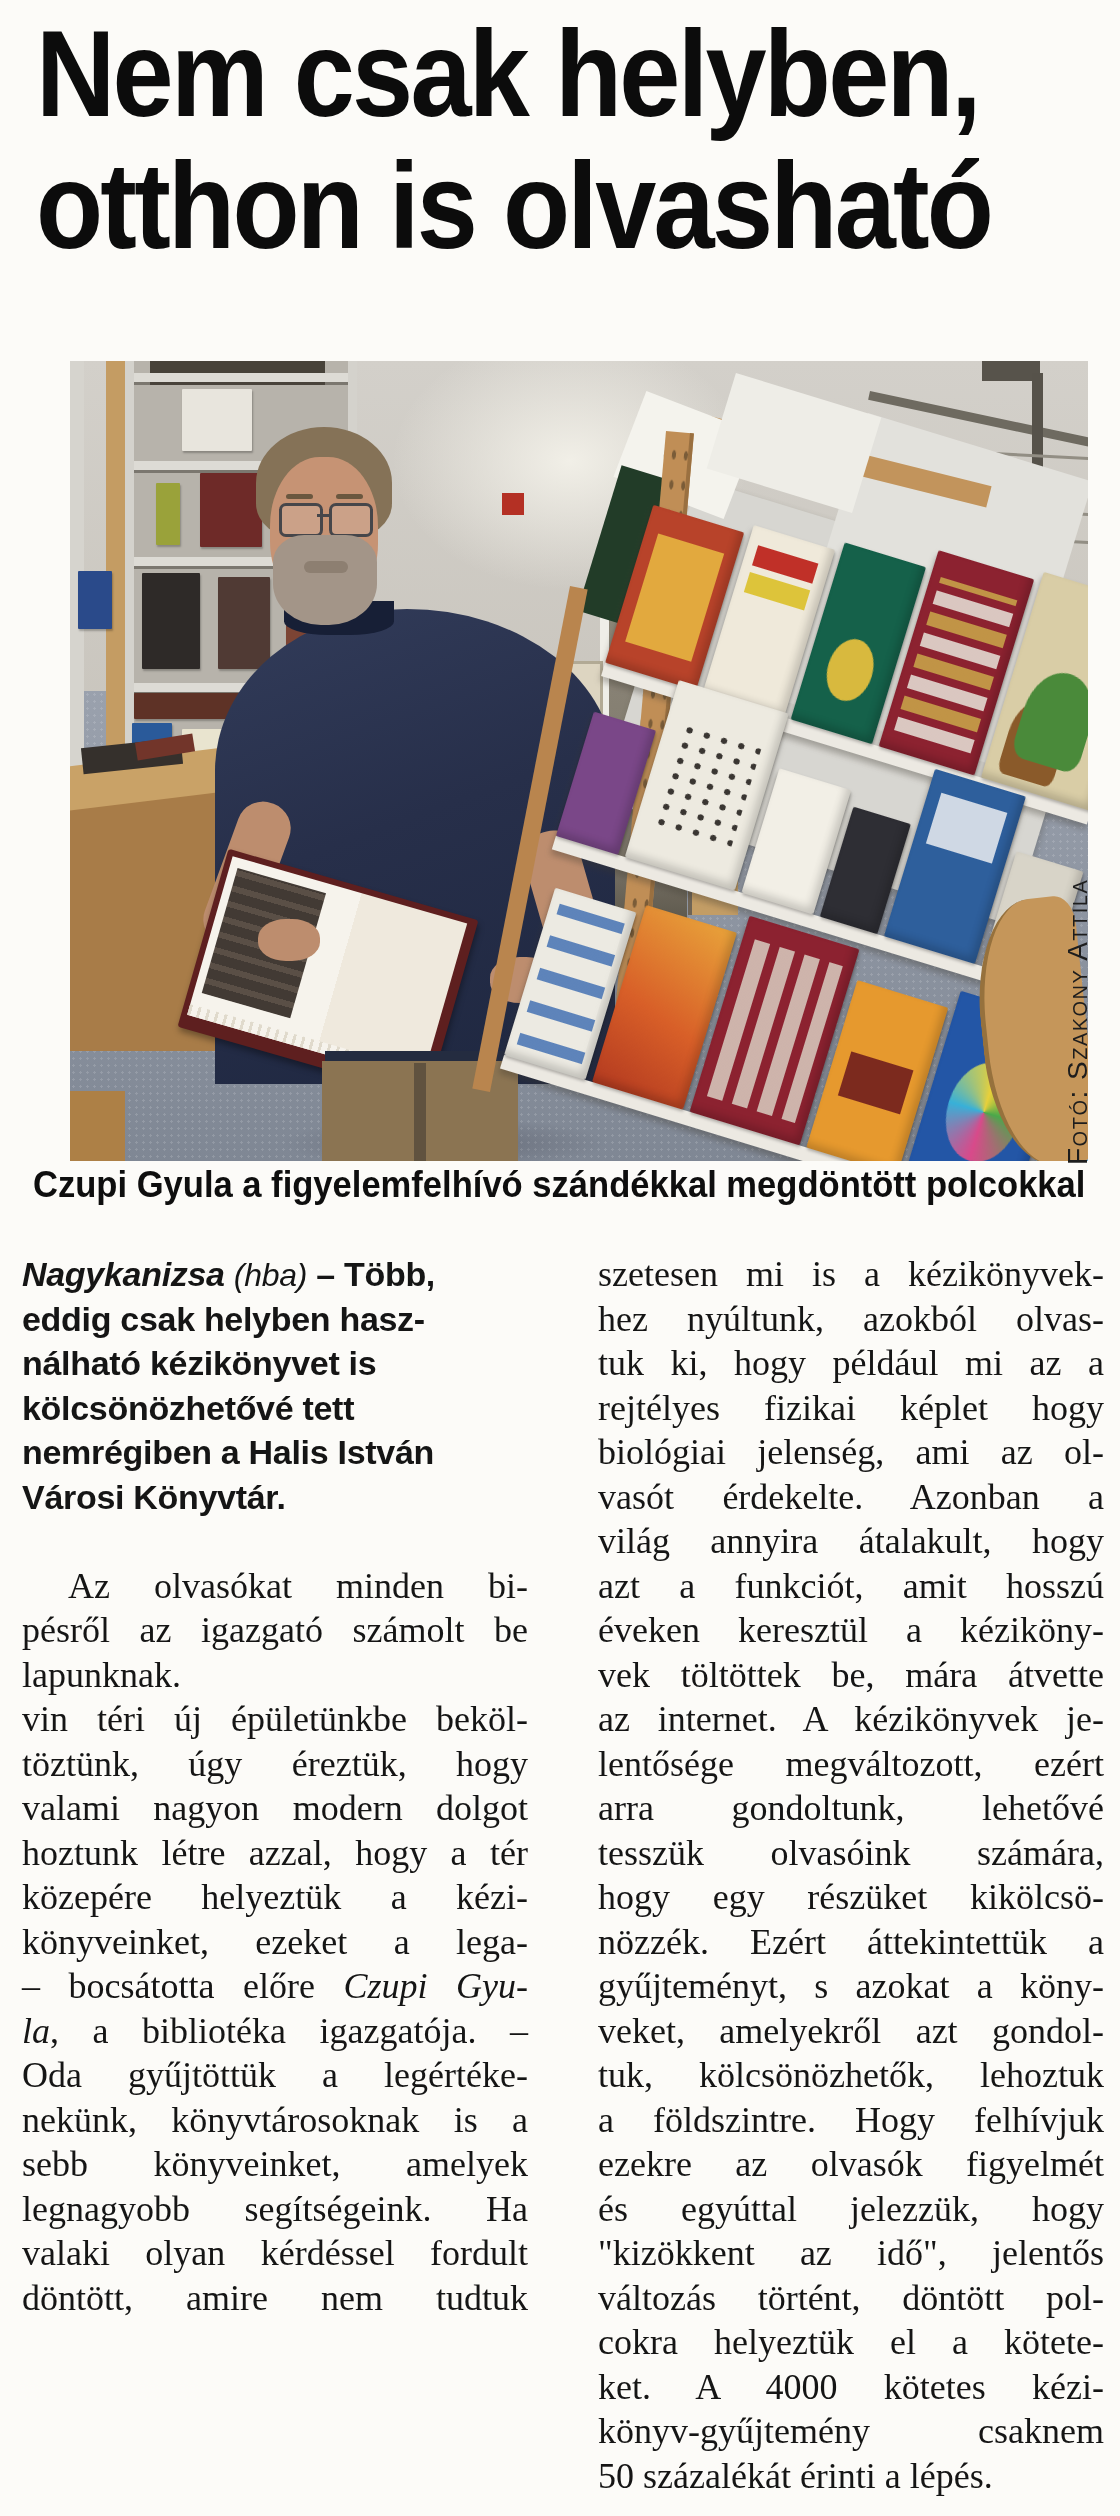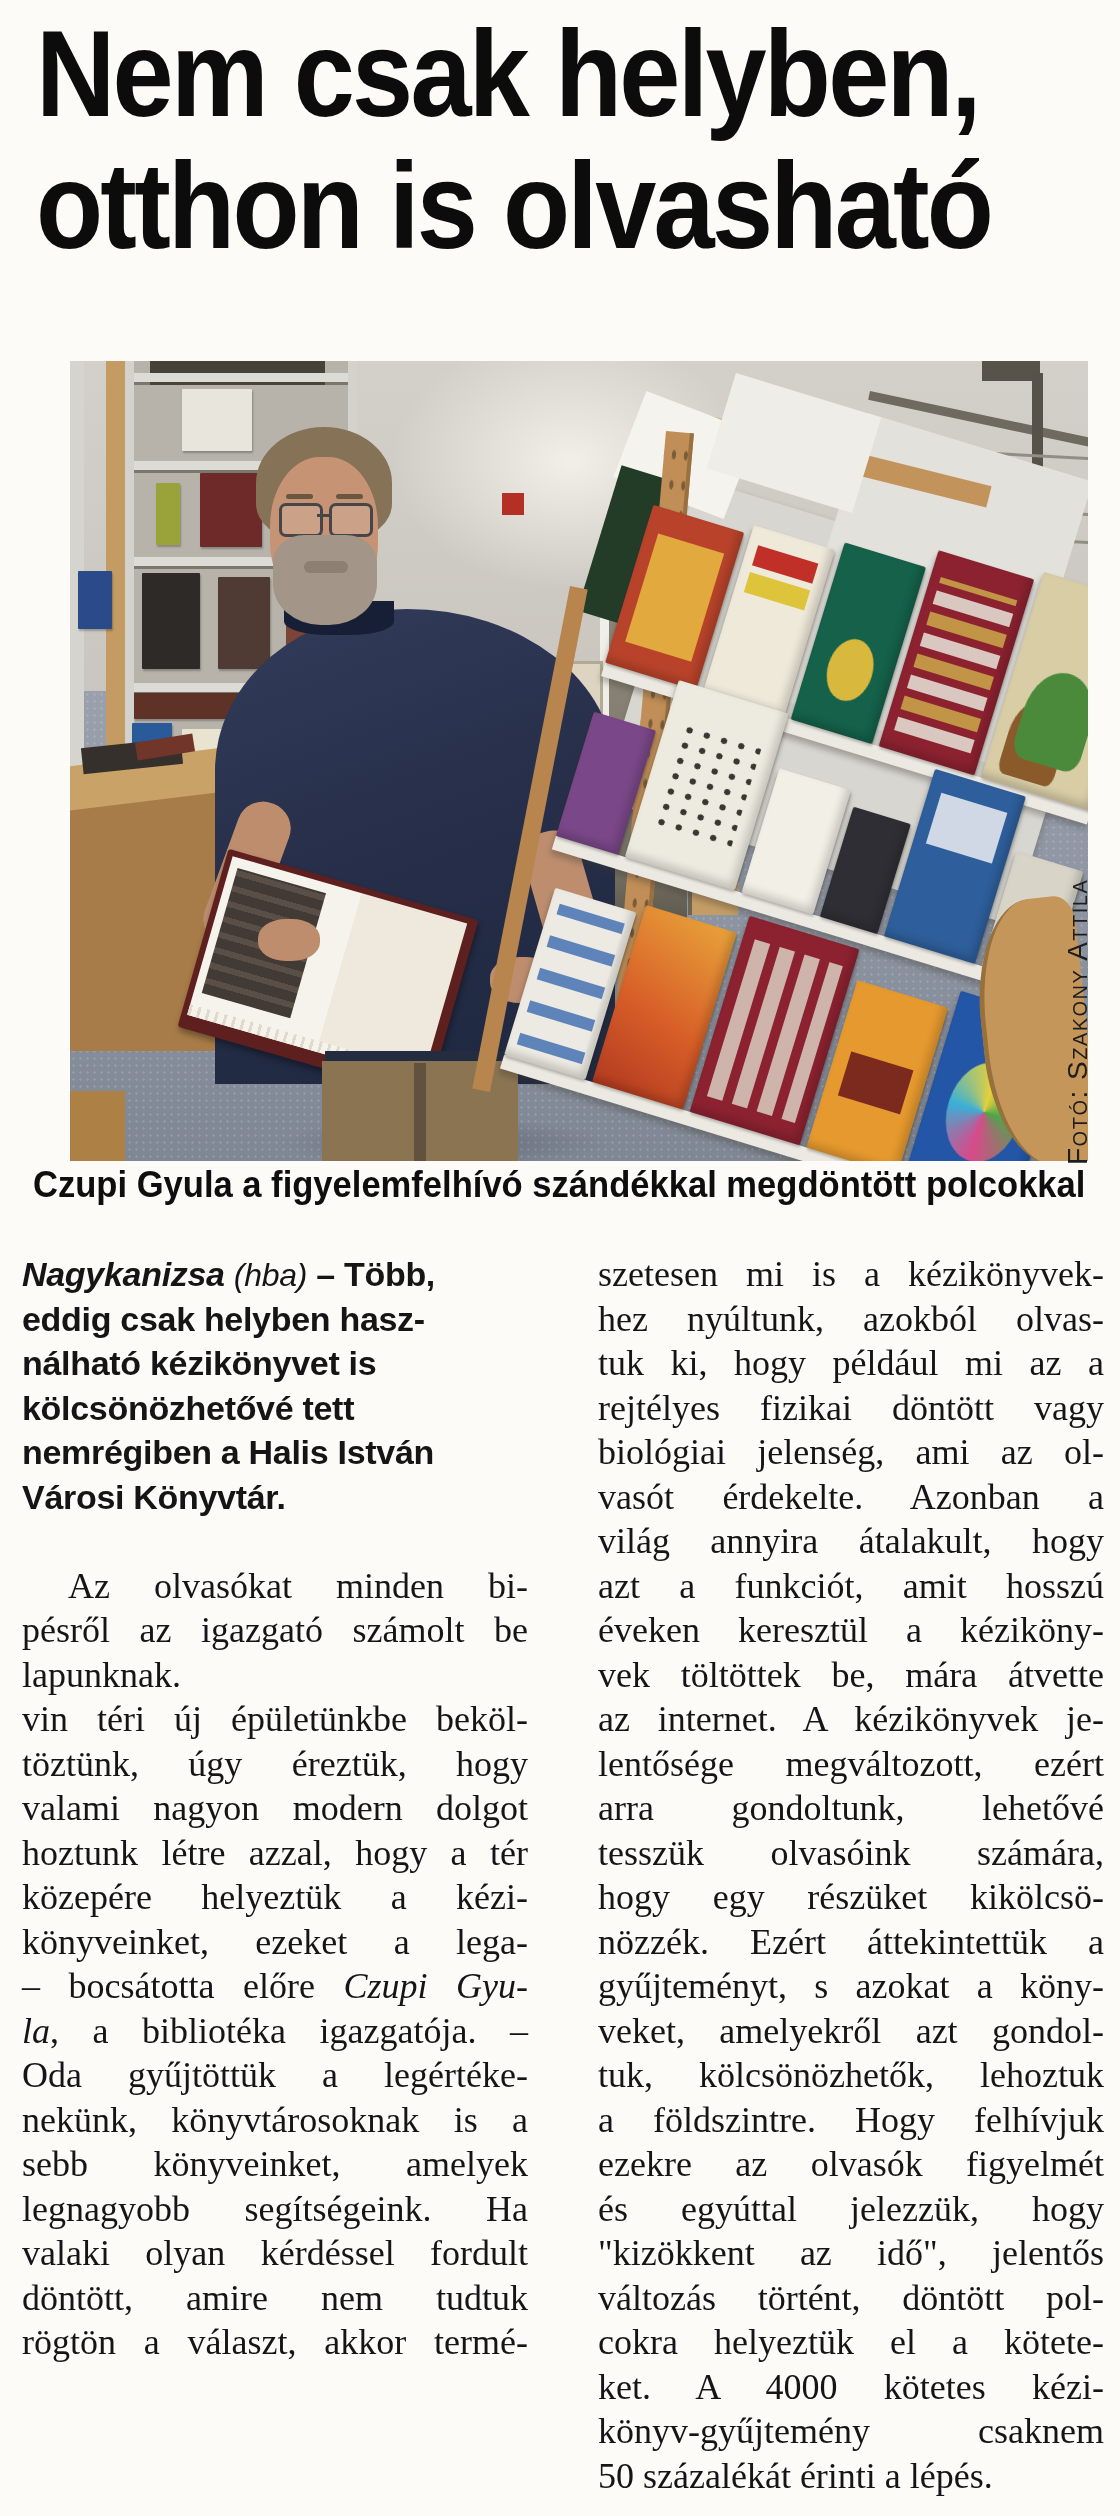--- a/index.html
+++ b/index.html
@@ -267,27 +267,26 @@
       <div class="line j">közepére helyeztük a kézi-</div>
       <div class="line j">könyveinket, ezeket a lega-</div>
       <div class="line j"><span>– bocsátotta előre </span><span class="seg-si">Czupi Gyu-</span></div>
       <div class="line j"><span class="seg-si">la</span><span>, a bibliotéka igazgatója. –</span></div>
       <div class="line j">Oda gyűjtöttük a legértéke-</div>
       <div class="line j">nekünk, könyvtárosoknak is a</div>
       <div class="line j">sebb könyveinket, amelyek</div>
       <div class="line j">legnagyobb segítségeink. Ha</div>
       <div class="line j">valaki olyan kérdéssel fordult</div>
       <div class="line j">döntött, amire nem tudtuk</div>
-      <div class="line j">rögtön a választ, akkor termé-</div>
     </div>
   <div class="col col-right">
       <div class="line j">szetesen mi is a kézikönyvek-</div>
       <div class="line j">hez nyúltunk, azokból olvas-</div>
       <div class="line j">tuk ki, hogy például mi az a</div>
-      <div class="line j">rejtélyes fizikai döntött vagy</div>
+      <div class="line j">rejtélyes fizikai képlet hogy</div>
       <div class="line j">biológiai jelenség, ami az ol-</div>
       <div class="line j">vasót érdekelte. Azonban a</div>
       <div class="line j">világ annyira átalakult, hogy</div>
       <div class="line j">azt a funkciót, amit hosszú</div>
       <div class="line j">éveken keresztül a kéziköny-</div>
       <div class="line j">vek töltöttek be, mára átvette</div>
       <div class="line j">az internet. A kézikönyvek je-</div>
       <div class="line j">lentősége megváltozott, ezért</div>
       <div class="line j">arra gondoltunk, lehetővé</div>
       <div class="line j">tesszük olvasóink számára,</div>

